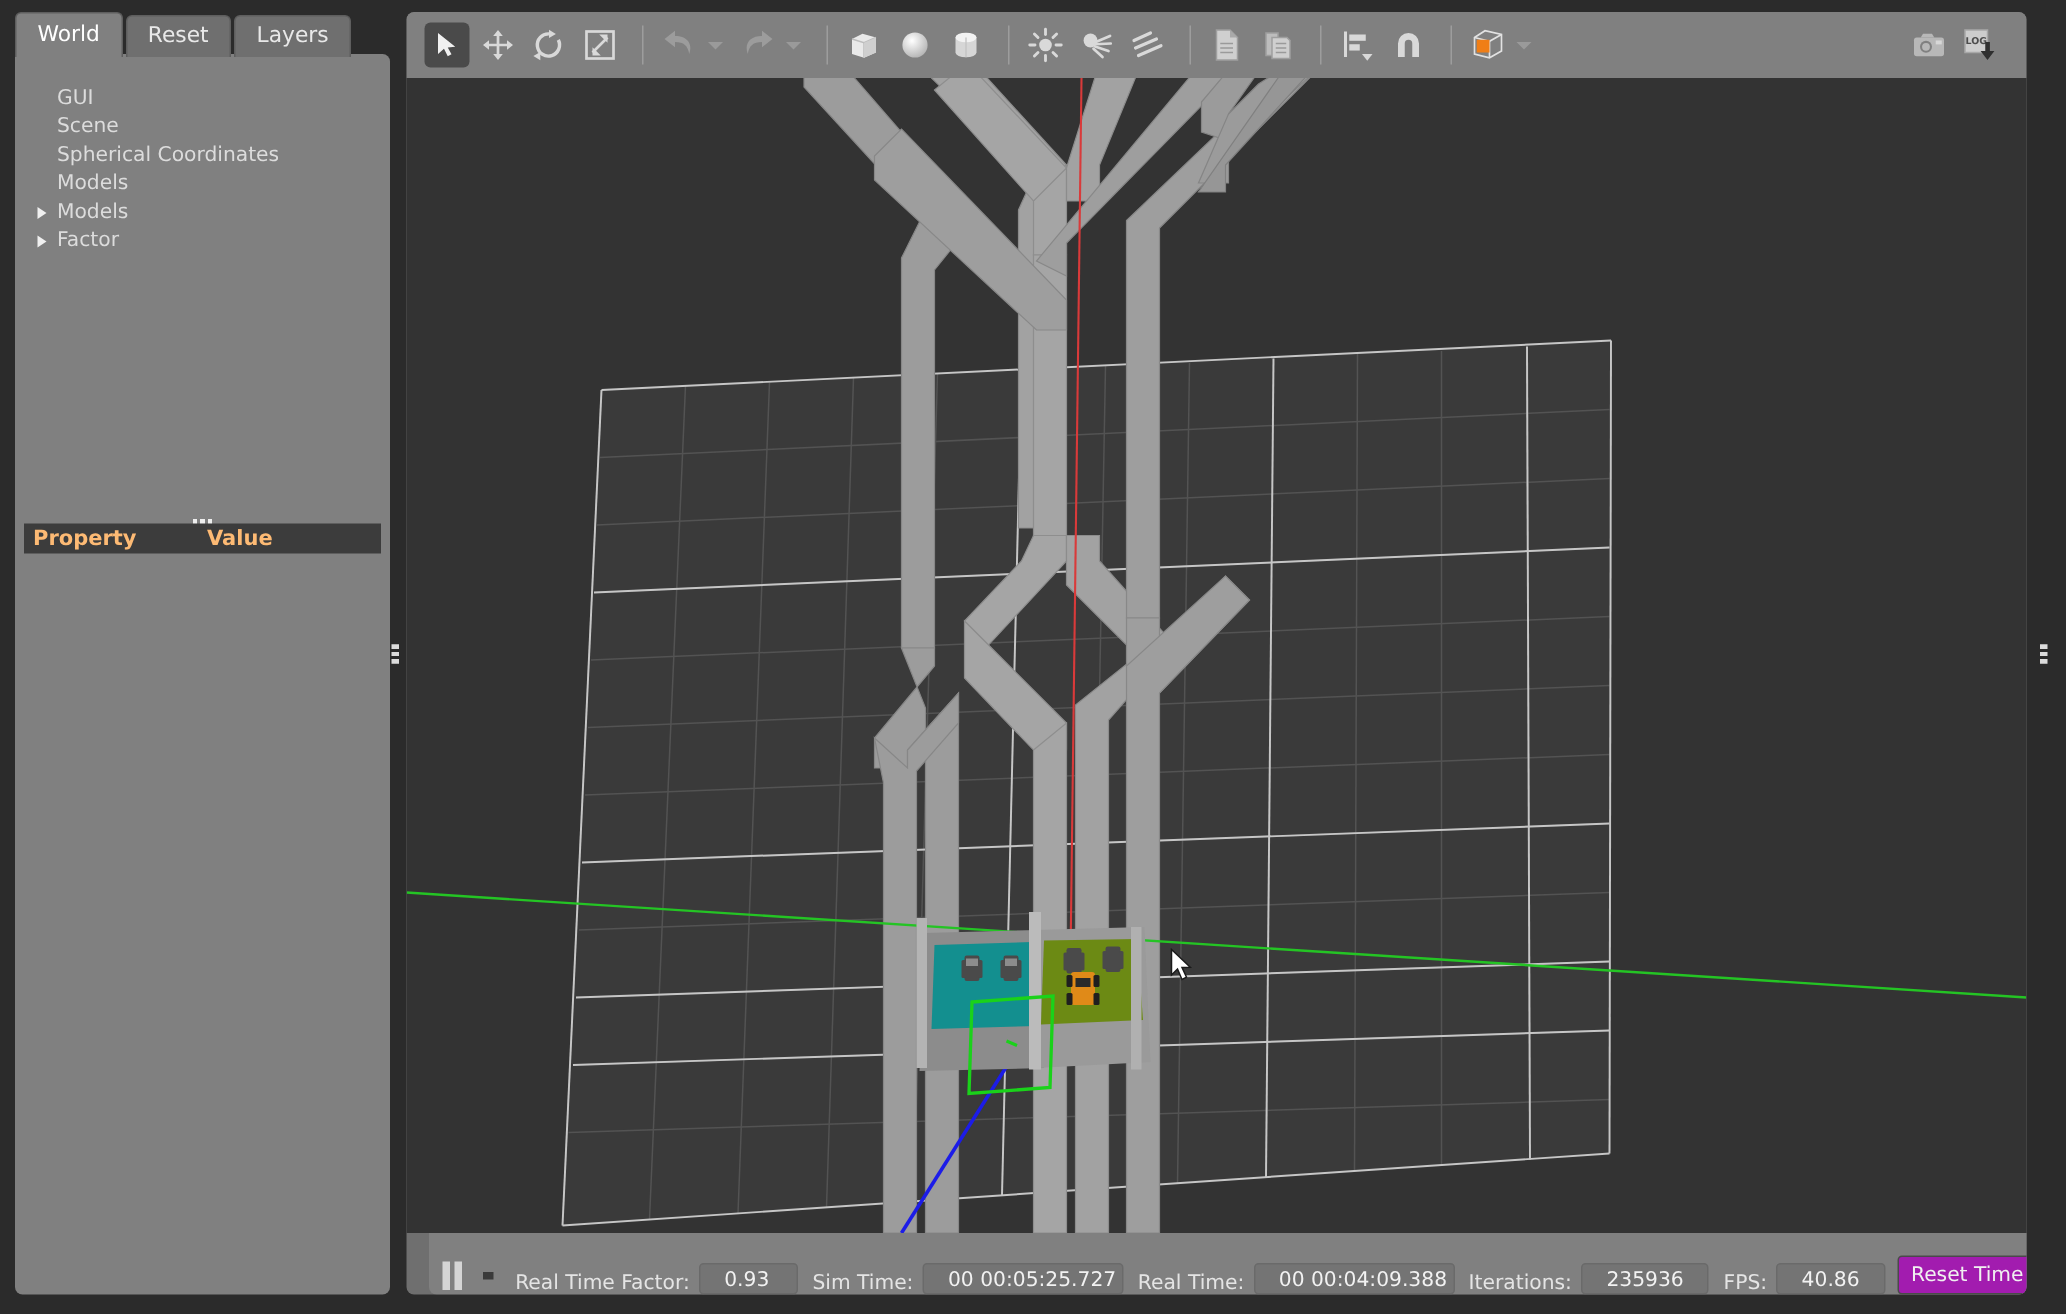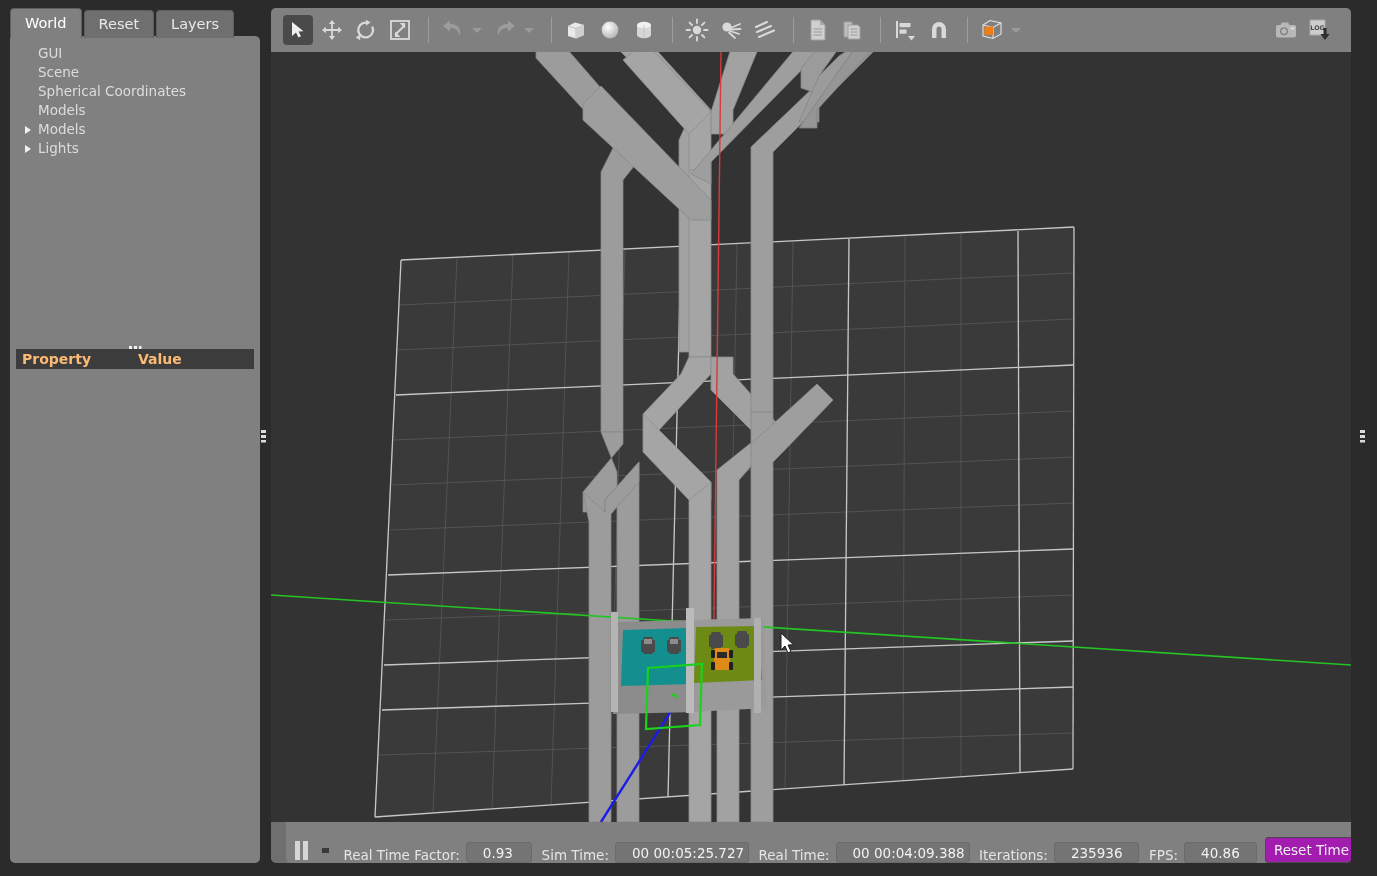--- a/index.html
+++ b/index.html
@@ -34,21 +34,21 @@
   }
   .tab.active { background: #808080; color: #ffffff; height: 30px; line-height: 29px; }
 
   #panel-body {
     position: absolute; left: 0; top: 28px;
     width: 250px; height: 827px;
     background: #808080;
     border-radius: 0 5px 5px 5px;
   }
   #tree {
-    position: absolute; left: 0; top: 8px; width: 100%;
+    position: absolute; left: 0; top: 20px; width: 100%;
   }
   .tree-row {
     position: relative;
     height: 19px; line-height: 19px;
     padding-left: 28px;
     color: #dcdcdc; font-size: 13.5px;
     cursor: default; white-space: nowrap;
   }
   .tree-row .arrow {
     position: absolute; left: 15px; top: 6px;
@@ -218,21 +218,21 @@
         </div>
         <div class="tree-row">
           <span>Models</span>
         </div>
         <div class="tree-row">
           <span class="arrow"></span>
           <span>Models</span>
         </div>
         <div class="tree-row">
           <span class="arrow"></span>
-          <span>Lights</span>
+          <span>Factor</span>
         </div>
       </div>
 
       <div id="splitter-h">
         <div class="dots"></div>
       </div>
 
       <div id="prop-header">
         <div class="col-prop">Property</div>
         <div class="col-val">Value</div>

